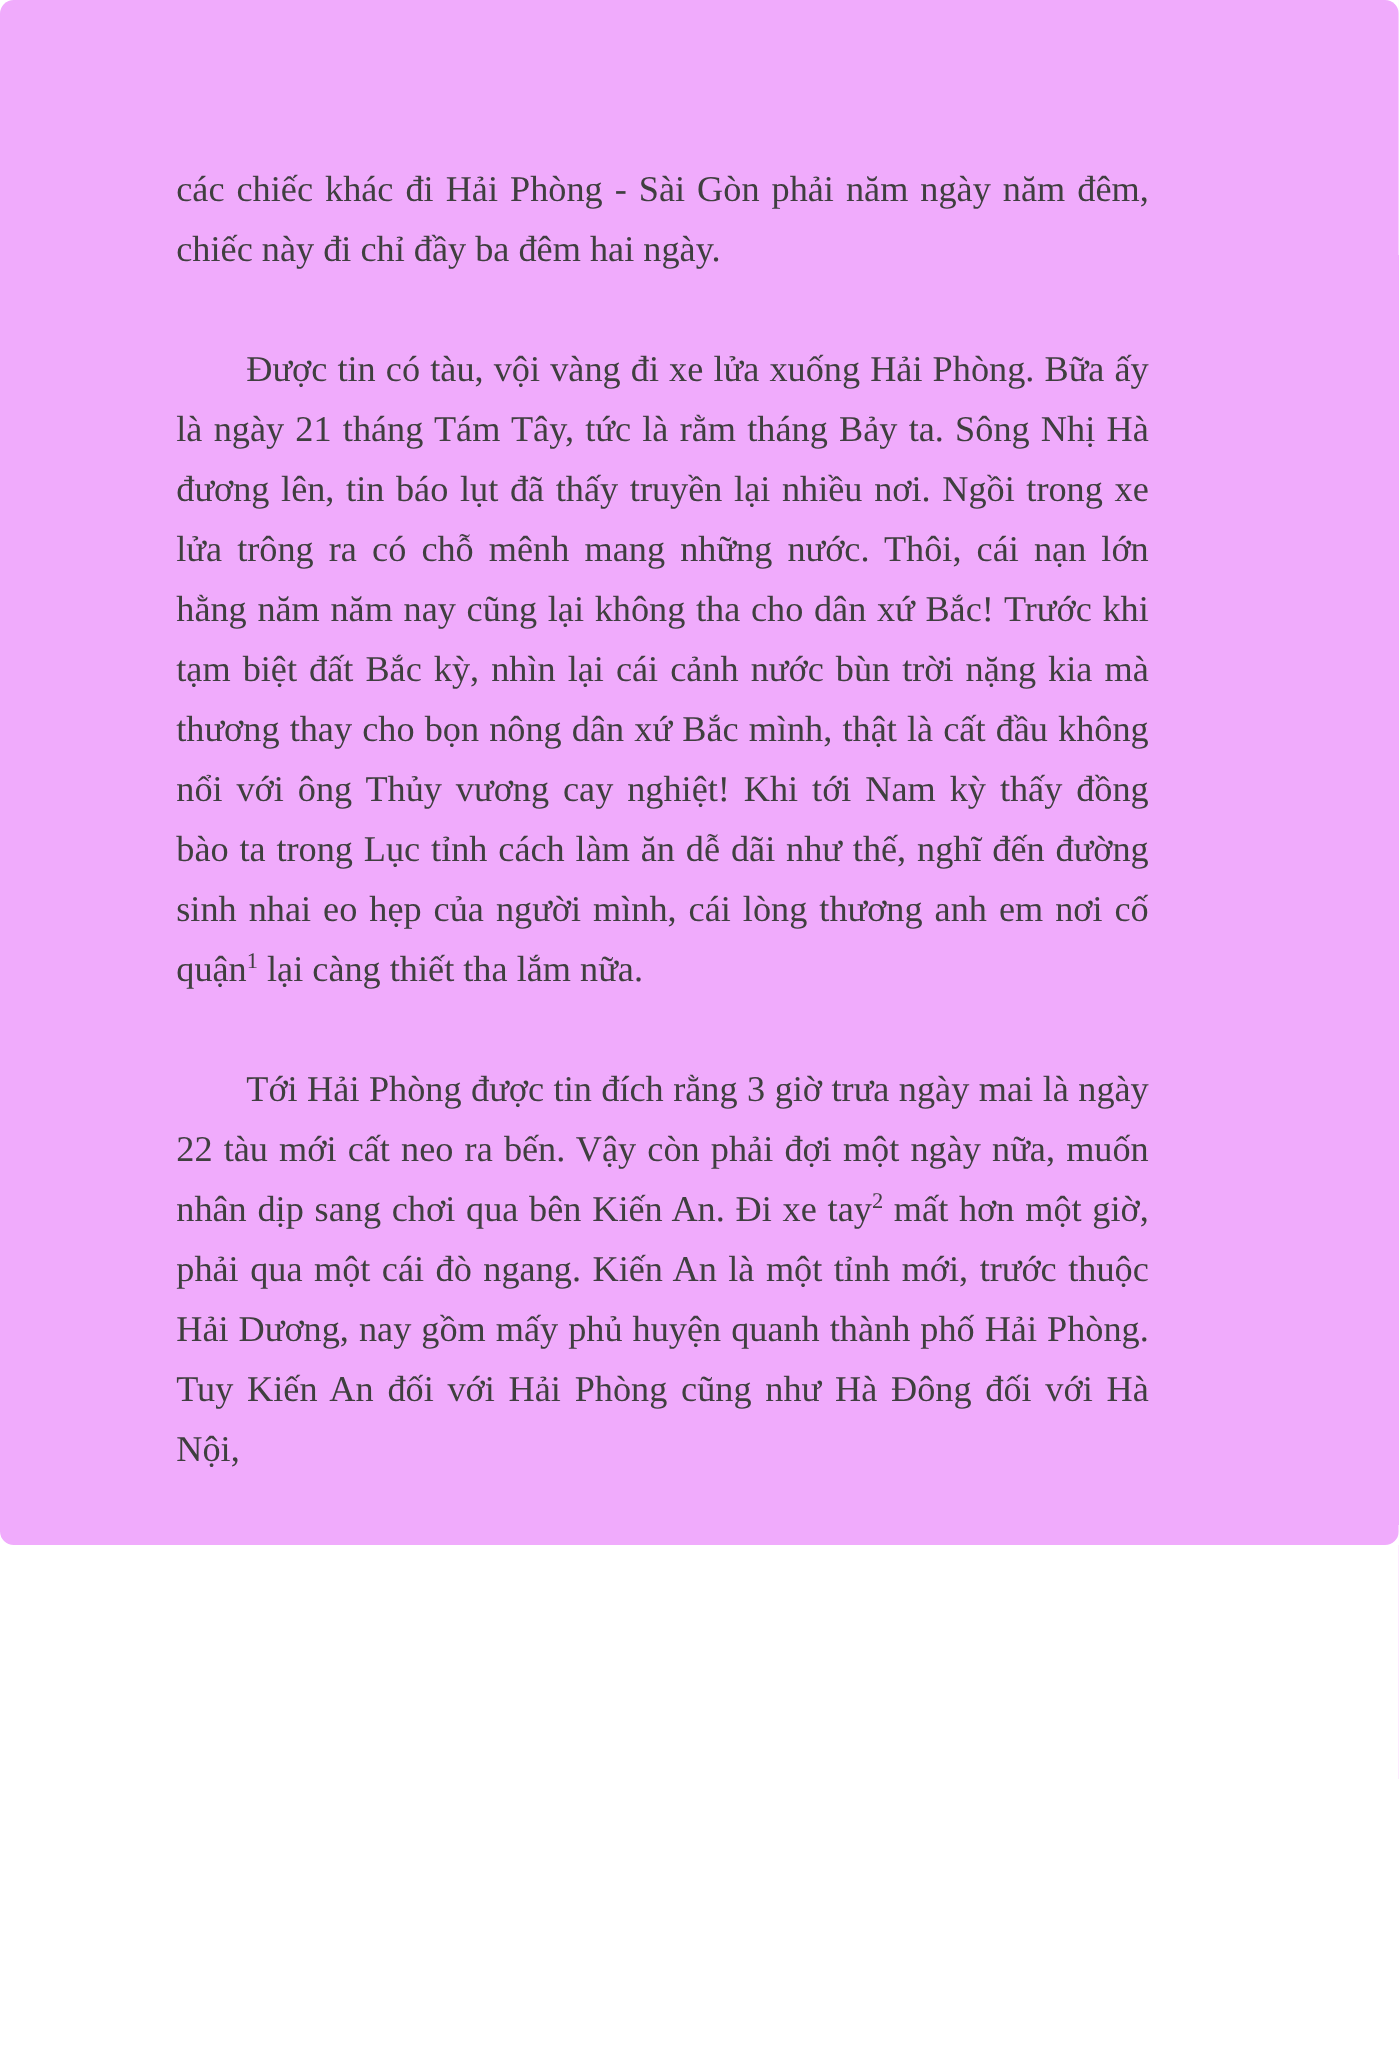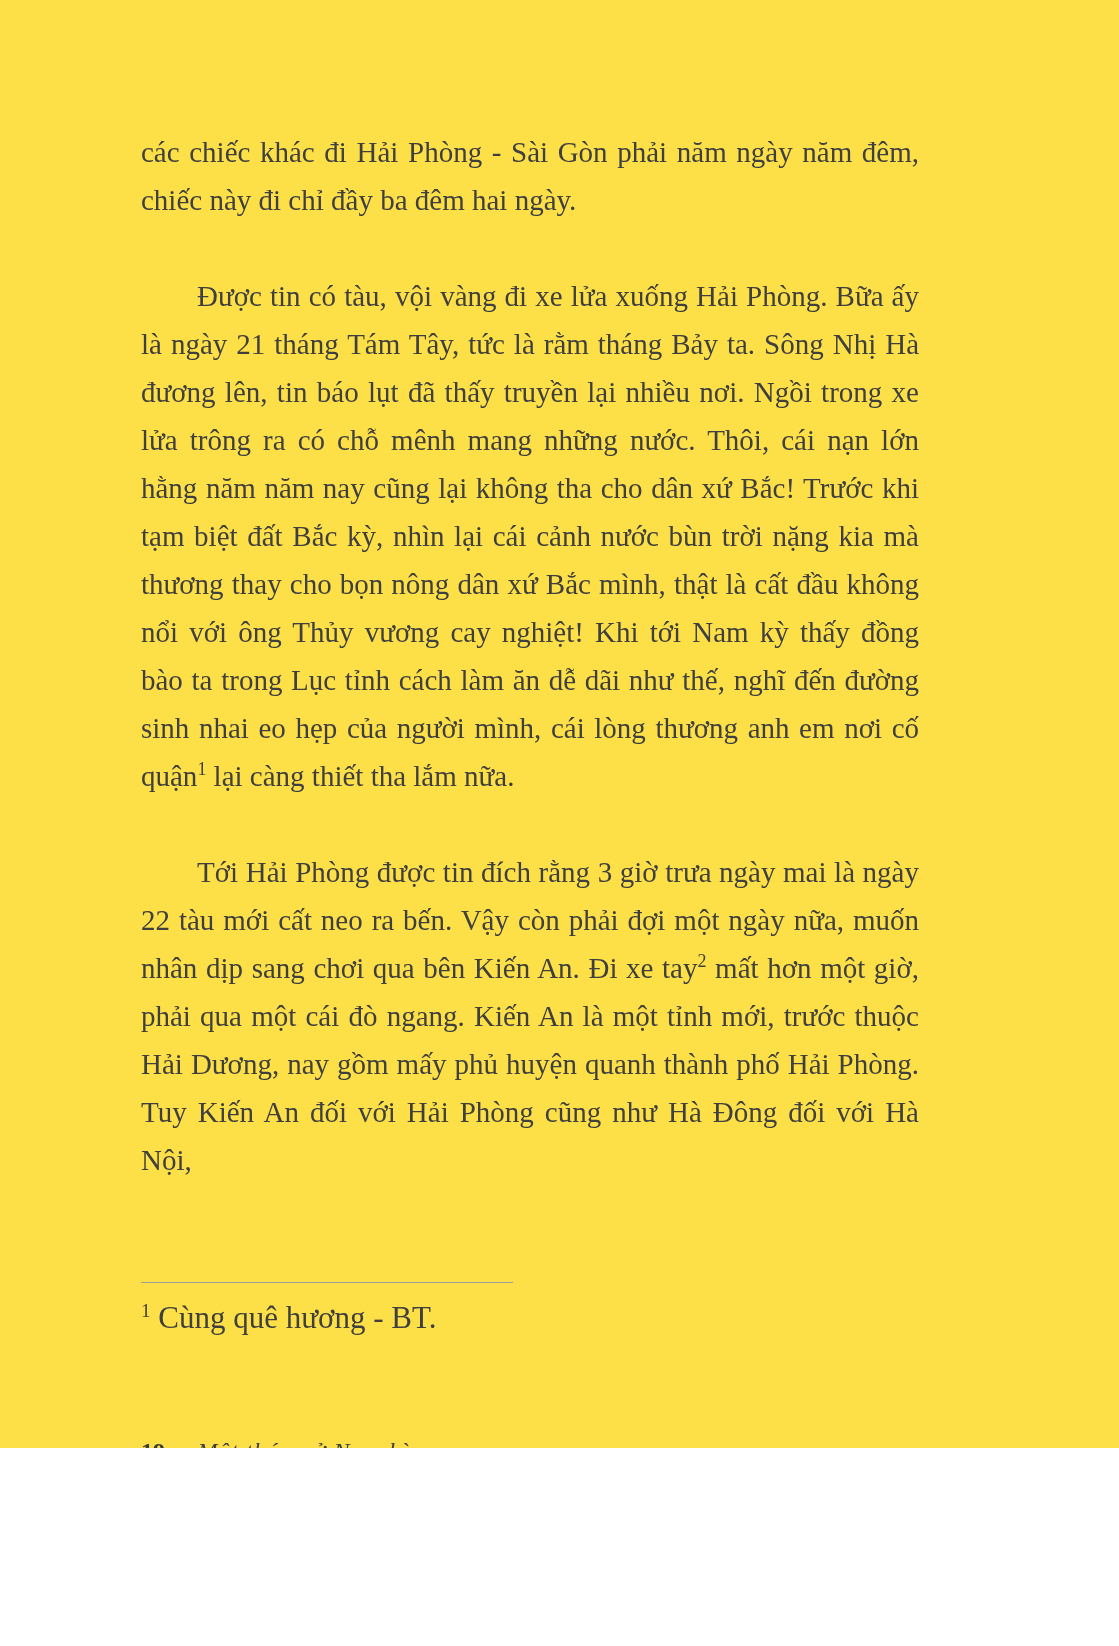--- a/index.html
+++ b/index.html
@@ -3,25 +3,26 @@
 <meta charset="utf-8">
 <style>
   html, body {
     margin: 0;
     padding: 0;
     background: #ffffff;
   }
   .page {
     position: relative;
     width: 1119px;
-    height: 1448px;
-    background: #fde047;
+    height: 1236px;
+    background: #f0abfc;
     font-family: "Liberation Serif", "DejaVu Serif", serif;
     color: #3f3f3f;
     overflow: hidden;
+    border-radius: 11px;
   }
   .content {
     position: absolute;
     top: 128px;
     left: 141px;
     width: 778px;
     font-size: 29px;
     line-height: 48px;
     text-align: justify;
   }

